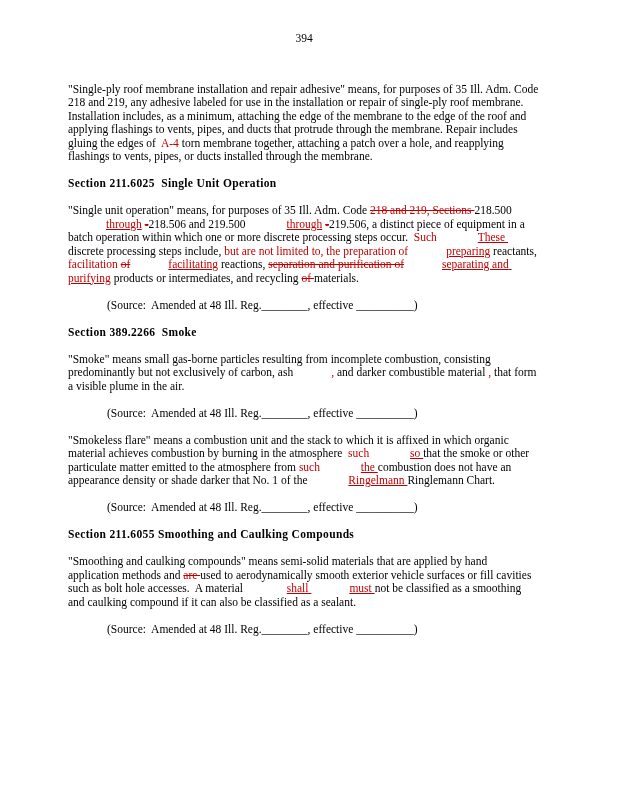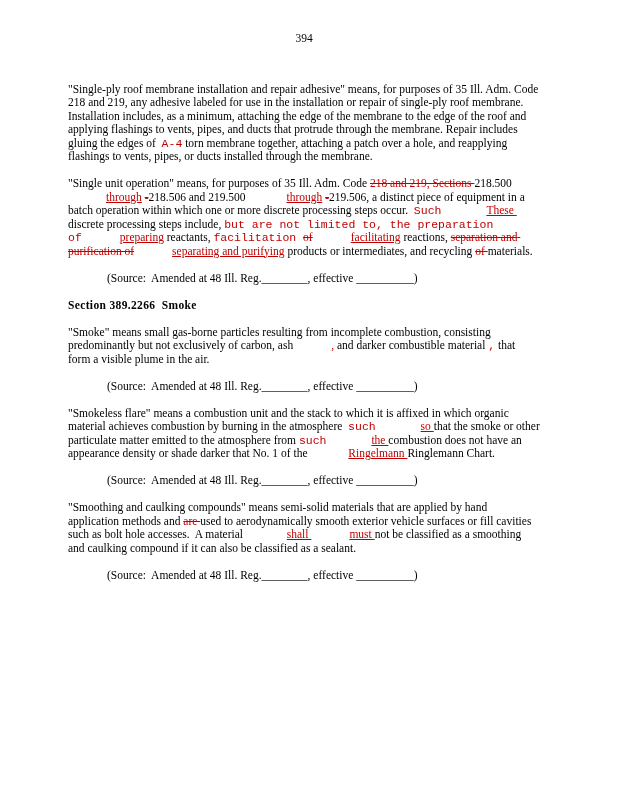--- a/index.html
+++ b/index.html
@@ -25,37 +25,39 @@
     margin: 0 0 13.5px 0;
   }
   .heading {
     font-weight: bold;
     letter-spacing: 0.35px;
   }
   .source {
     padding-left: 39px;
   }
   .run.normal { color: #000000; }
-  .run.red { color: var(--red, #C00000); font-family: Liberation Mono, monospace; }
+  .run.red { color: var(--red, #C00000); }
   .run.red-strike { color: var(--red, #C00000); text-decoration: line-through; margin-top: 16px; }
   .run.red-underline { color: var(--red, #C00000); text-decoration: underline; padding-left: 38px; }
 </style>
 </head>
 <body>
 
 <div class="page">
   <div class="page-number">394</div>
 
   <div class="para"><span class="run normal">"Single-ply roof membrane installation and repair adhesive" means, for purposes of 35 Ill. Adm. Code 218 and 219, any adhesive labeled for use in the installation or repair of single-ply roof membrane.  Installation includes, as a minimum, attaching the edge of the membrane to the edge of the roof and applying flashings to vents, pipes, and ducts that protrude through the membrane. Repair includes gluing the edges of  </span><span class="run red">A-4</span><span class="run normal"> torn membrane together, attaching a patch over a hole, and reapplying flashings to vents, pipes, or ducts installed through the membrane.</span></div>
 
+  <div class="heading">Section 211.6025  Single Unit Operation</div>
   <div class="para"><span class="run normal">"Single unit operation" means, for purposes of 35 Ill. Adm. Code </span><span class="run red-strike">218 and 219, Sections </span><span class="run normal">218.500 </span><span class="run red-underline">through</span><span class="run normal"> </span><span class="run red-strike">-</span><span class="run normal">218.506 and 219.500 </span><span class="run red-underline">through</span><span class="run normal"> </span><span class="run red-strike">-</span><span class="run normal">219.506, a distinct piece of equipment in a batch operation within which one or more discrete processing steps occur.  </span><span class="run red">Such </span><span class="run red-underline">These </span><span class="run normal">discrete processing steps include, </span><span class="run red">but are not limited to, the preparation of</span><span class="run red-underline">preparing</span><span class="run normal"> reactants, </span><span class="run red">facilitation </span><span class="run red-strike">of</span><span class="run red-underline">facilitating</span><span class="run normal"> reactions, </span><span class="run red-strike">separation and purification of</span><span class="run red-underline">separating and purifying</span><span class="run normal"> products or intermediates, and recycling </span><span class="run red-strike">of </span><span class="run normal">materials.</span></div>
   <div class="source">(Source:  Amended at 48 Ill. Reg.________, effective __________)</div>
 
   <div class="heading">Section 389.2266  Smoke</div>
   <div class="para"><span class="run normal">"Smoke" means small gas-borne particles resulting from incomplete combustion, consisting predominantly but not exclusively of carbon, ash</span><span class="run red-underline">,</span><span class="run normal"> and darker combustible material </span><span class="run red">,</span><span class="run normal"> that form a visible plume in the air.</span></div>
   <div class="source">(Source:  Amended at 48 Ill. Reg.________, effective __________)</div>
 
   <div class="para"><span class="run normal">"Smokeless flare" means a combustion unit and the stack to which it is affixed in which organic material achieves combustion by burning in the atmosphere  </span><span class="run red">such </span><span class="run red-underline">so </span><span class="run normal">that the smoke or other particulate matter emitted to the atmosphere from </span><span class="run red">such </span><span class="run red-underline">the </span><span class="run normal">combustion does not have an appearance density or shade darker that No. 1 of the </span><span class="run red-underline">Ringelmann </span><span class="run normal">Ringlemann Chart.</span></div>
   <div class="source">(Source:  Amended at 48 Ill. Reg.________, effective __________)</div>
 
+  <div class="heading">Section 211.6055 Smoothing and Caulking Compounds</div>
   <div class="para"><span class="run normal">"Smoothing and caulking compounds" means semi-solid materials that are applied by hand application methods and </span><span class="run red-strike">are </span><span class="run normal">used to aerodynamically smooth exterior vehicle surfaces or fill cavities such as bolt hole accesses.  A material  </span><span class="run red-underline">shall </span><span class="run red-underline">must </span><span class="run normal">not be classified as a smoothing and caulking compound if it can also be classified as a sealant.</span></div>
   <div class="source">(Source:  Amended at 48 Ill. Reg.________, effective __________)</div>
 </div>
 
 </body></html>

